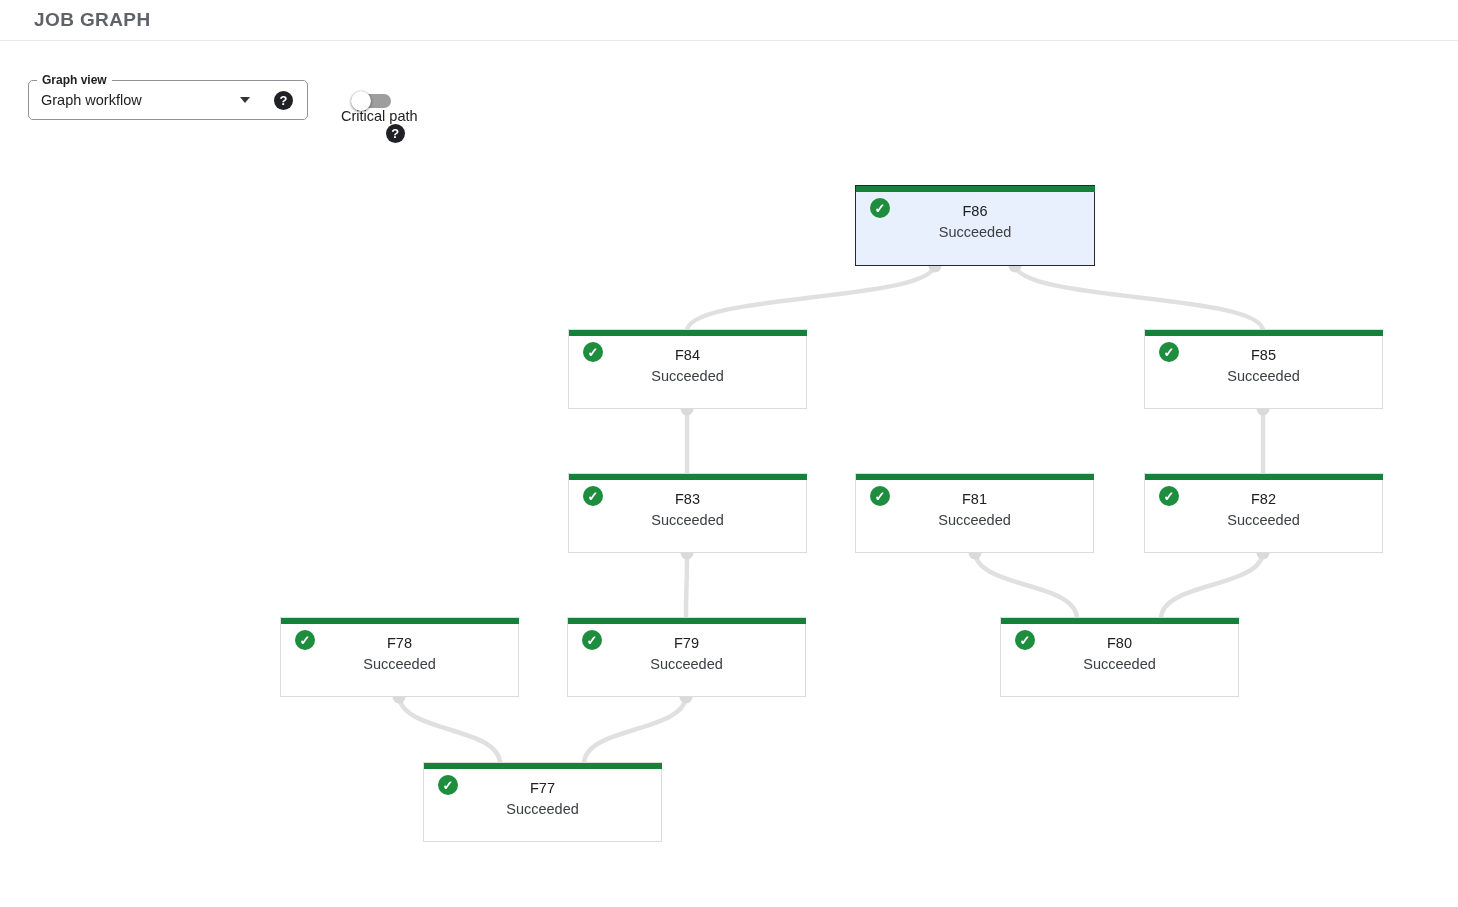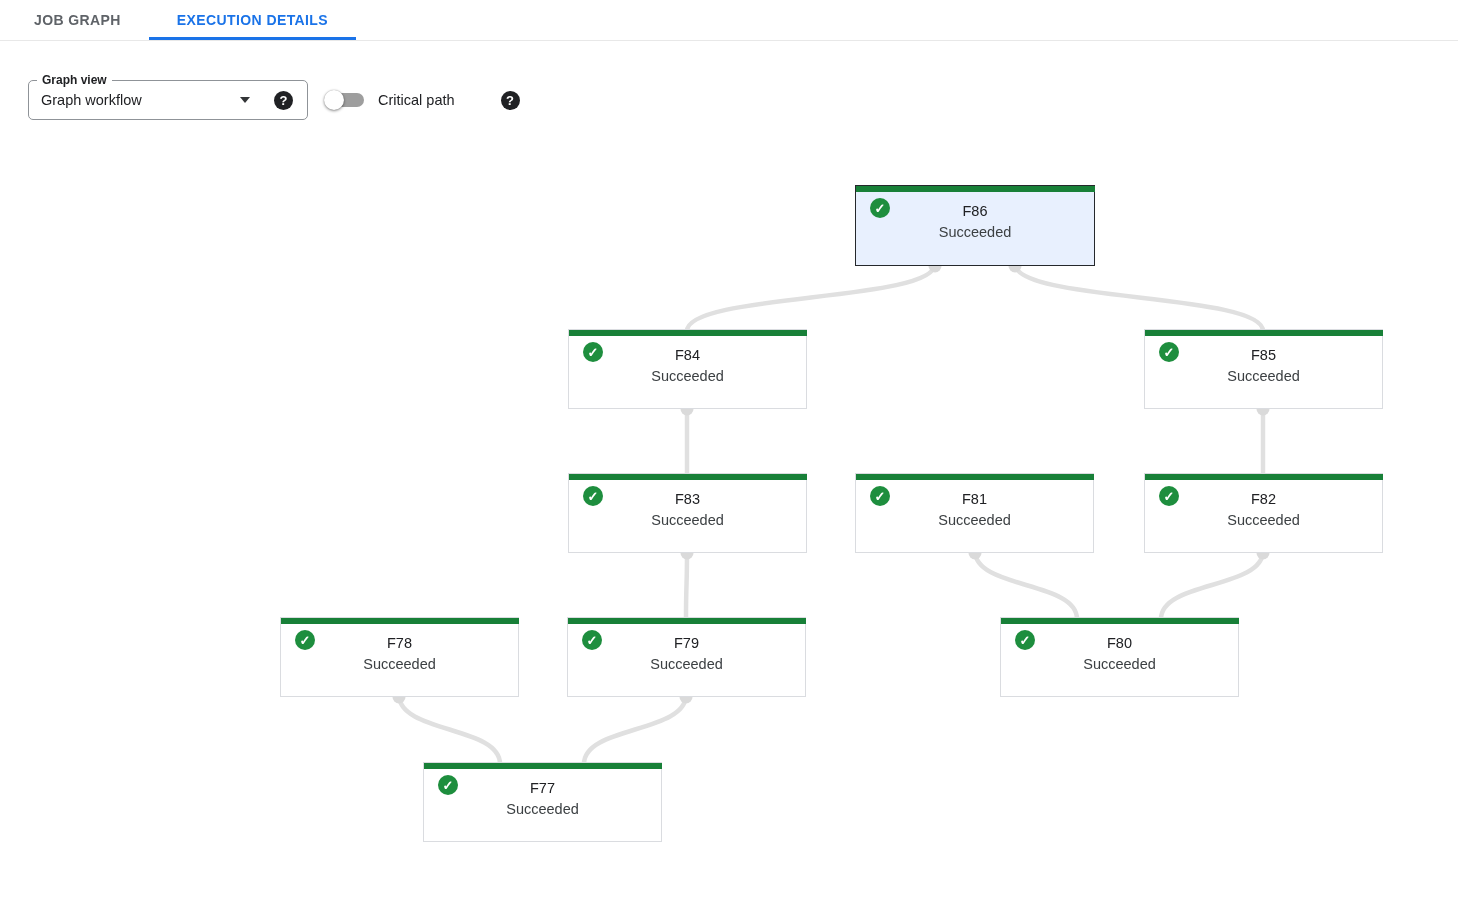--- a/index.html
+++ b/index.html
@@ -20,21 +20,21 @@
     height: 41px;
     padding-left: 6px;
     border-bottom: 1px solid #e8e8e8;
     background: #fff;
   }
   .tab {
     position: relative;
     display: flex;
     align-items: center;
     padding: 0 28px;
-    font-size: 14px;
+    font-size: 19px;
     font-weight: 700;
     letter-spacing: 0.4px;
     color: #5f6368;
     cursor: pointer;
     text-transform: uppercase;
     user-select: none;
   }
   .tab.active { color: #1a73e8; }
   .tab.active::after {
     content: "";
@@ -96,24 +96,25 @@
     display: inline-flex;
     align-items: center;
     justify-content: center;
     flex: none;
     cursor: pointer;
   }
   .select-field .help-icon { margin-right: 14px; }
 
   .toggle-group {
     position: absolute;
-    left: 327px; top: 0;
+    left: 327px; top: 14px;
     height: 40px;
     display: flex;
     align-items: center;
+    flex-direction: column;
   }
   .switch {
     position: relative;
     width: 37px; height: 14px;
     border-radius: 7px;
     background: #9e9e9e;
     cursor: pointer;
     flex: none;
   }
   .switch .knob {
@@ -268,21 +269,20 @@
         <div class="node-bar"></div>
         <span class="check-icon">✓</span>
         <div class="node-title">F77</div>
         <div class="node-status">Succeeded</div>
       </div>
     </div>
 </div>
 
 <div class="tabbar">
   <div class="tab">JOB GRAPH</div>
-  <div class="tab active">EXECUTION DETAILS</div>
 </div>
 
 <div class="controls">
   <div class="select-field">
     <span class="field-label">Graph view</span>
     <span class="field-value">Graph workflow</span>
     <span class="dropdown-arrow"></span>
     <span class="help-icon">?</span>
   </div>
   <div class="toggle-group">

